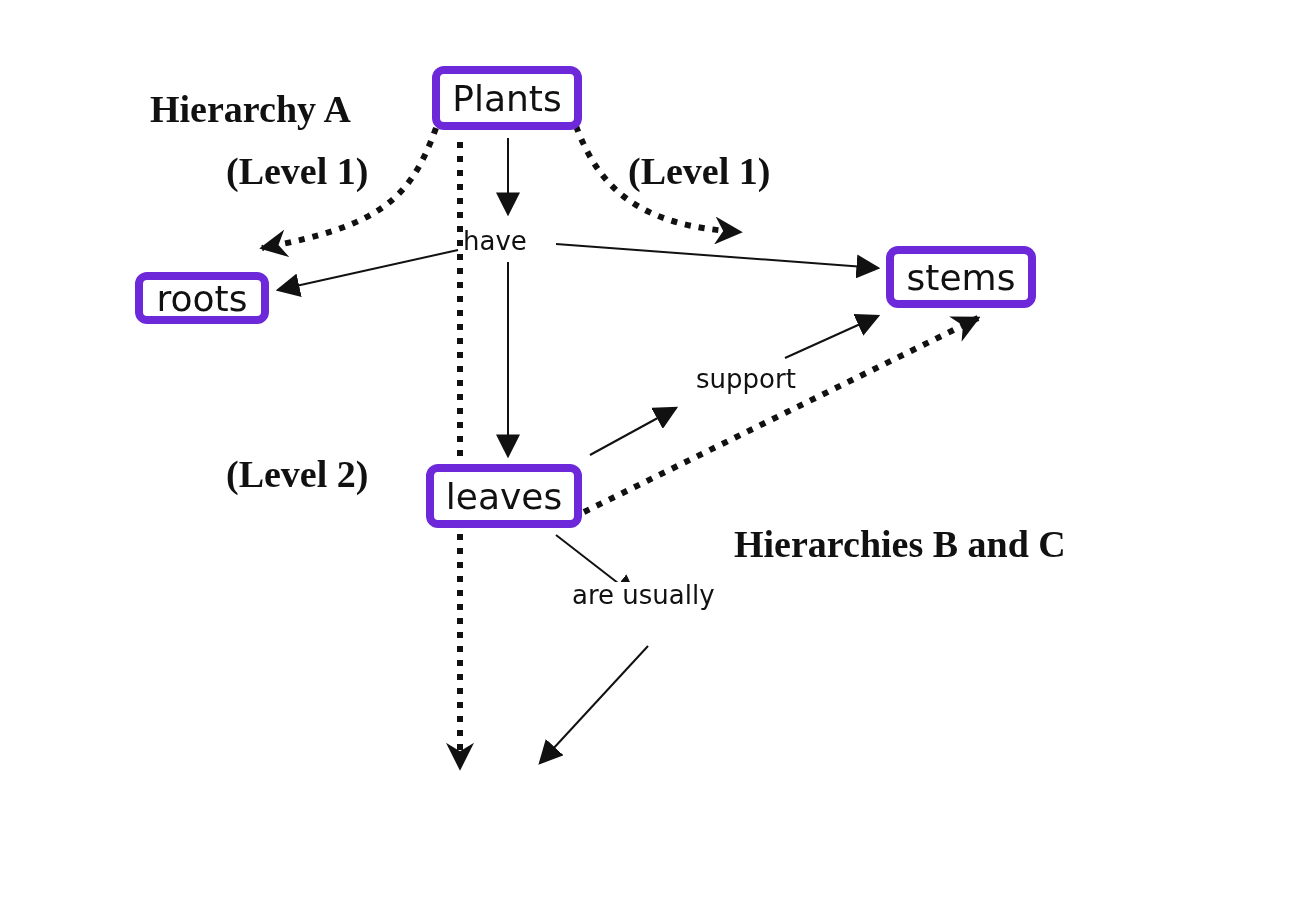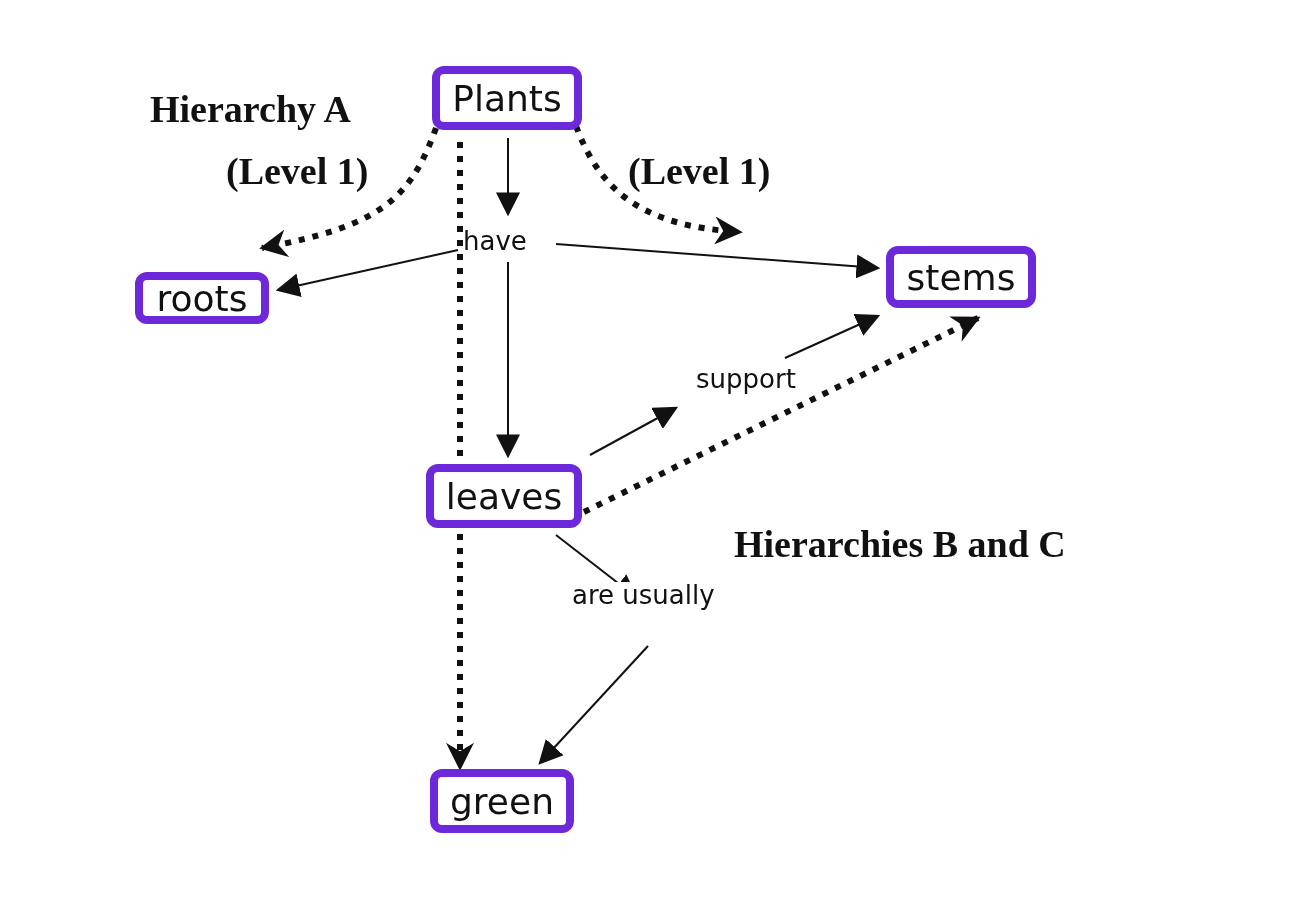--- a/index.html
+++ b/index.html
@@ -72,25 +72,23 @@
   </div>
   <div class="node" style="left:135px;top:272px;width:134px;height:52px;">
     <span>roots</span>
   </div>
   <div class="node" style="left:886px;top:246px;width:150px;height:62px;">
     <span>stems</span>
   </div>
   <div class="node" style="left:426px;top:464px;width:156px;height:64px;">
     <span>leaves</span>
   </div>
-  <div class="node" style="left:430px;top:769px;width:144px;height:64px;">
-    <span>green</span>
-  </div>
 
   <div class="link-label" style="left:463px;top:228px;">have</div>
   <div class="link-label" style="left:664px;top:366px;margin-left:32px;">support</div>
   <div class="link-label" style="left:572px;top:582px;">are usually</div>
 
   <div class="annot" style="left:150px;top:90px;">Hierarchy A</div>
   <div class="annot" style="left:226px;top:152px;">(Level 1)</div>
   <div class="annot" style="left:628px;top:152px;">(Level 1)</div>
+  <div class="annot" style="left:226px;top:455px;">(Level 2)</div>
   <div class="annot" style="left:734px;top:525px;">Hierarchies B and C</div>
 </div>
 
 </body></html>

